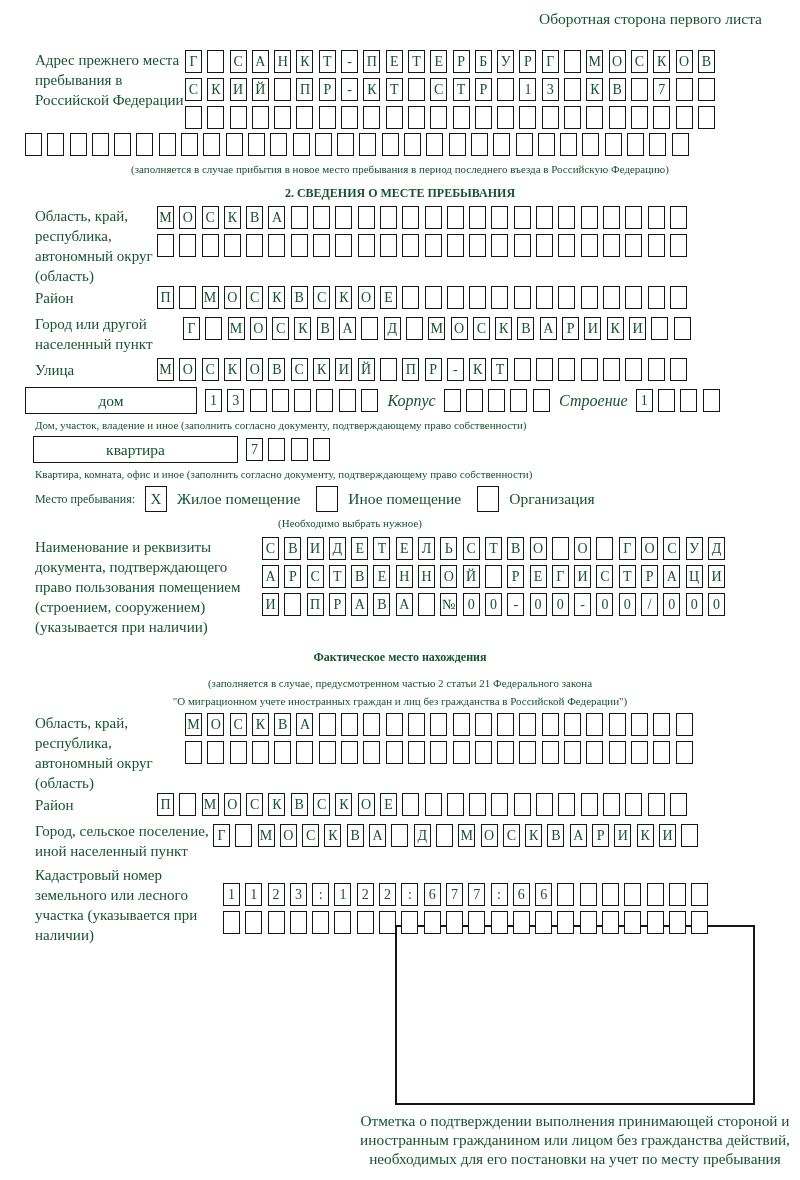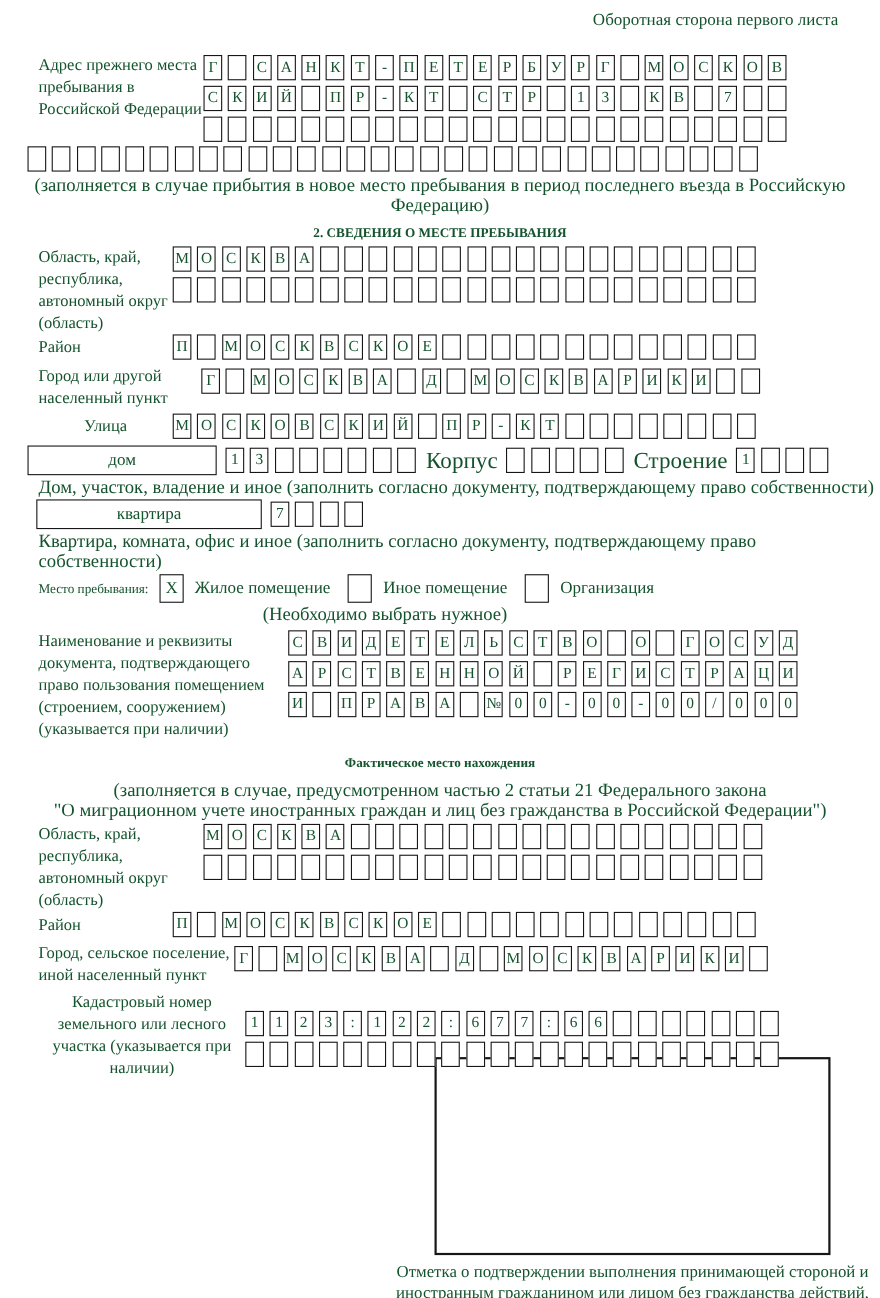--- a/index.html
+++ b/index.html
@@ -27,27 +27,27 @@
     margin-right:5.3px;display:flex;align-items:center;justify-content:center;
     font-size:14px;line-height:1;background:#fff;
   }
   .wide-box{
     flex:0 0 auto;height:25px;border:1.8px solid #161616;
     display:flex;align-items:center;justify-content:center;
     font-size:15.5px;margin-right:8px;background:#fff;
   }
   .house-box{width:170px;}
   .apt-box{width:203px;}
-  .inline-lbl{font-size:21px;line-height:25px;margin:0 8px 0 4px;white-space:nowrap;}
-  .note{font-size:17px;line-height:18px;}
+  .inline-lbl{font-size:16px;line-height:25px;margin:0 8px 0 4px;white-space:nowrap;font-style:italic;}
+  .note{font-size:11px;line-height:18px;}
   .note-left{padding-left:35px;margin-top:2px;}
   .note-center{text-align:center;margin-top:4px;}
   .opts-note{width:700px;text-align:center;margin-top:2px;}
   .sec-title{text-align:center;font-weight:bold;font-size:12px;line-height:21px;margin-top:5px;}
-  .mt2{margin-top:2px;}.mt3{margin-top:3px;}.mt4{margin-top:4px;text-align:center;}
+  .mt2{margin-top:2px;}.mt3{margin-top:3px;}.mt4{margin-top:4px;}
   .mt5{margin-top:5px;}.mt10{margin-top:10px;}
   .mb5{margin-bottom:5px;}
   .fullrow{padding-left:25px;margin-top:4px;}
   .houserow{padding-left:25px;margin-top:6px;align-items:center;display:flex;}
   .aptrow{padding-left:33px;margin-top:2px;align-items:center;display:flex;}
   .stayrow{padding-left:35px;margin-top:3px;display:flex;align-items:center;}
   .stay-lbl{font-size:12px;margin-right:10px;white-space:nowrap;}
   .cbox{
     flex:0 0 auto;width:20px;height:24px;border:1.7px solid #161616;
     display:flex;align-items:center;justify-content:center;font-size:15px;background:#fff;

